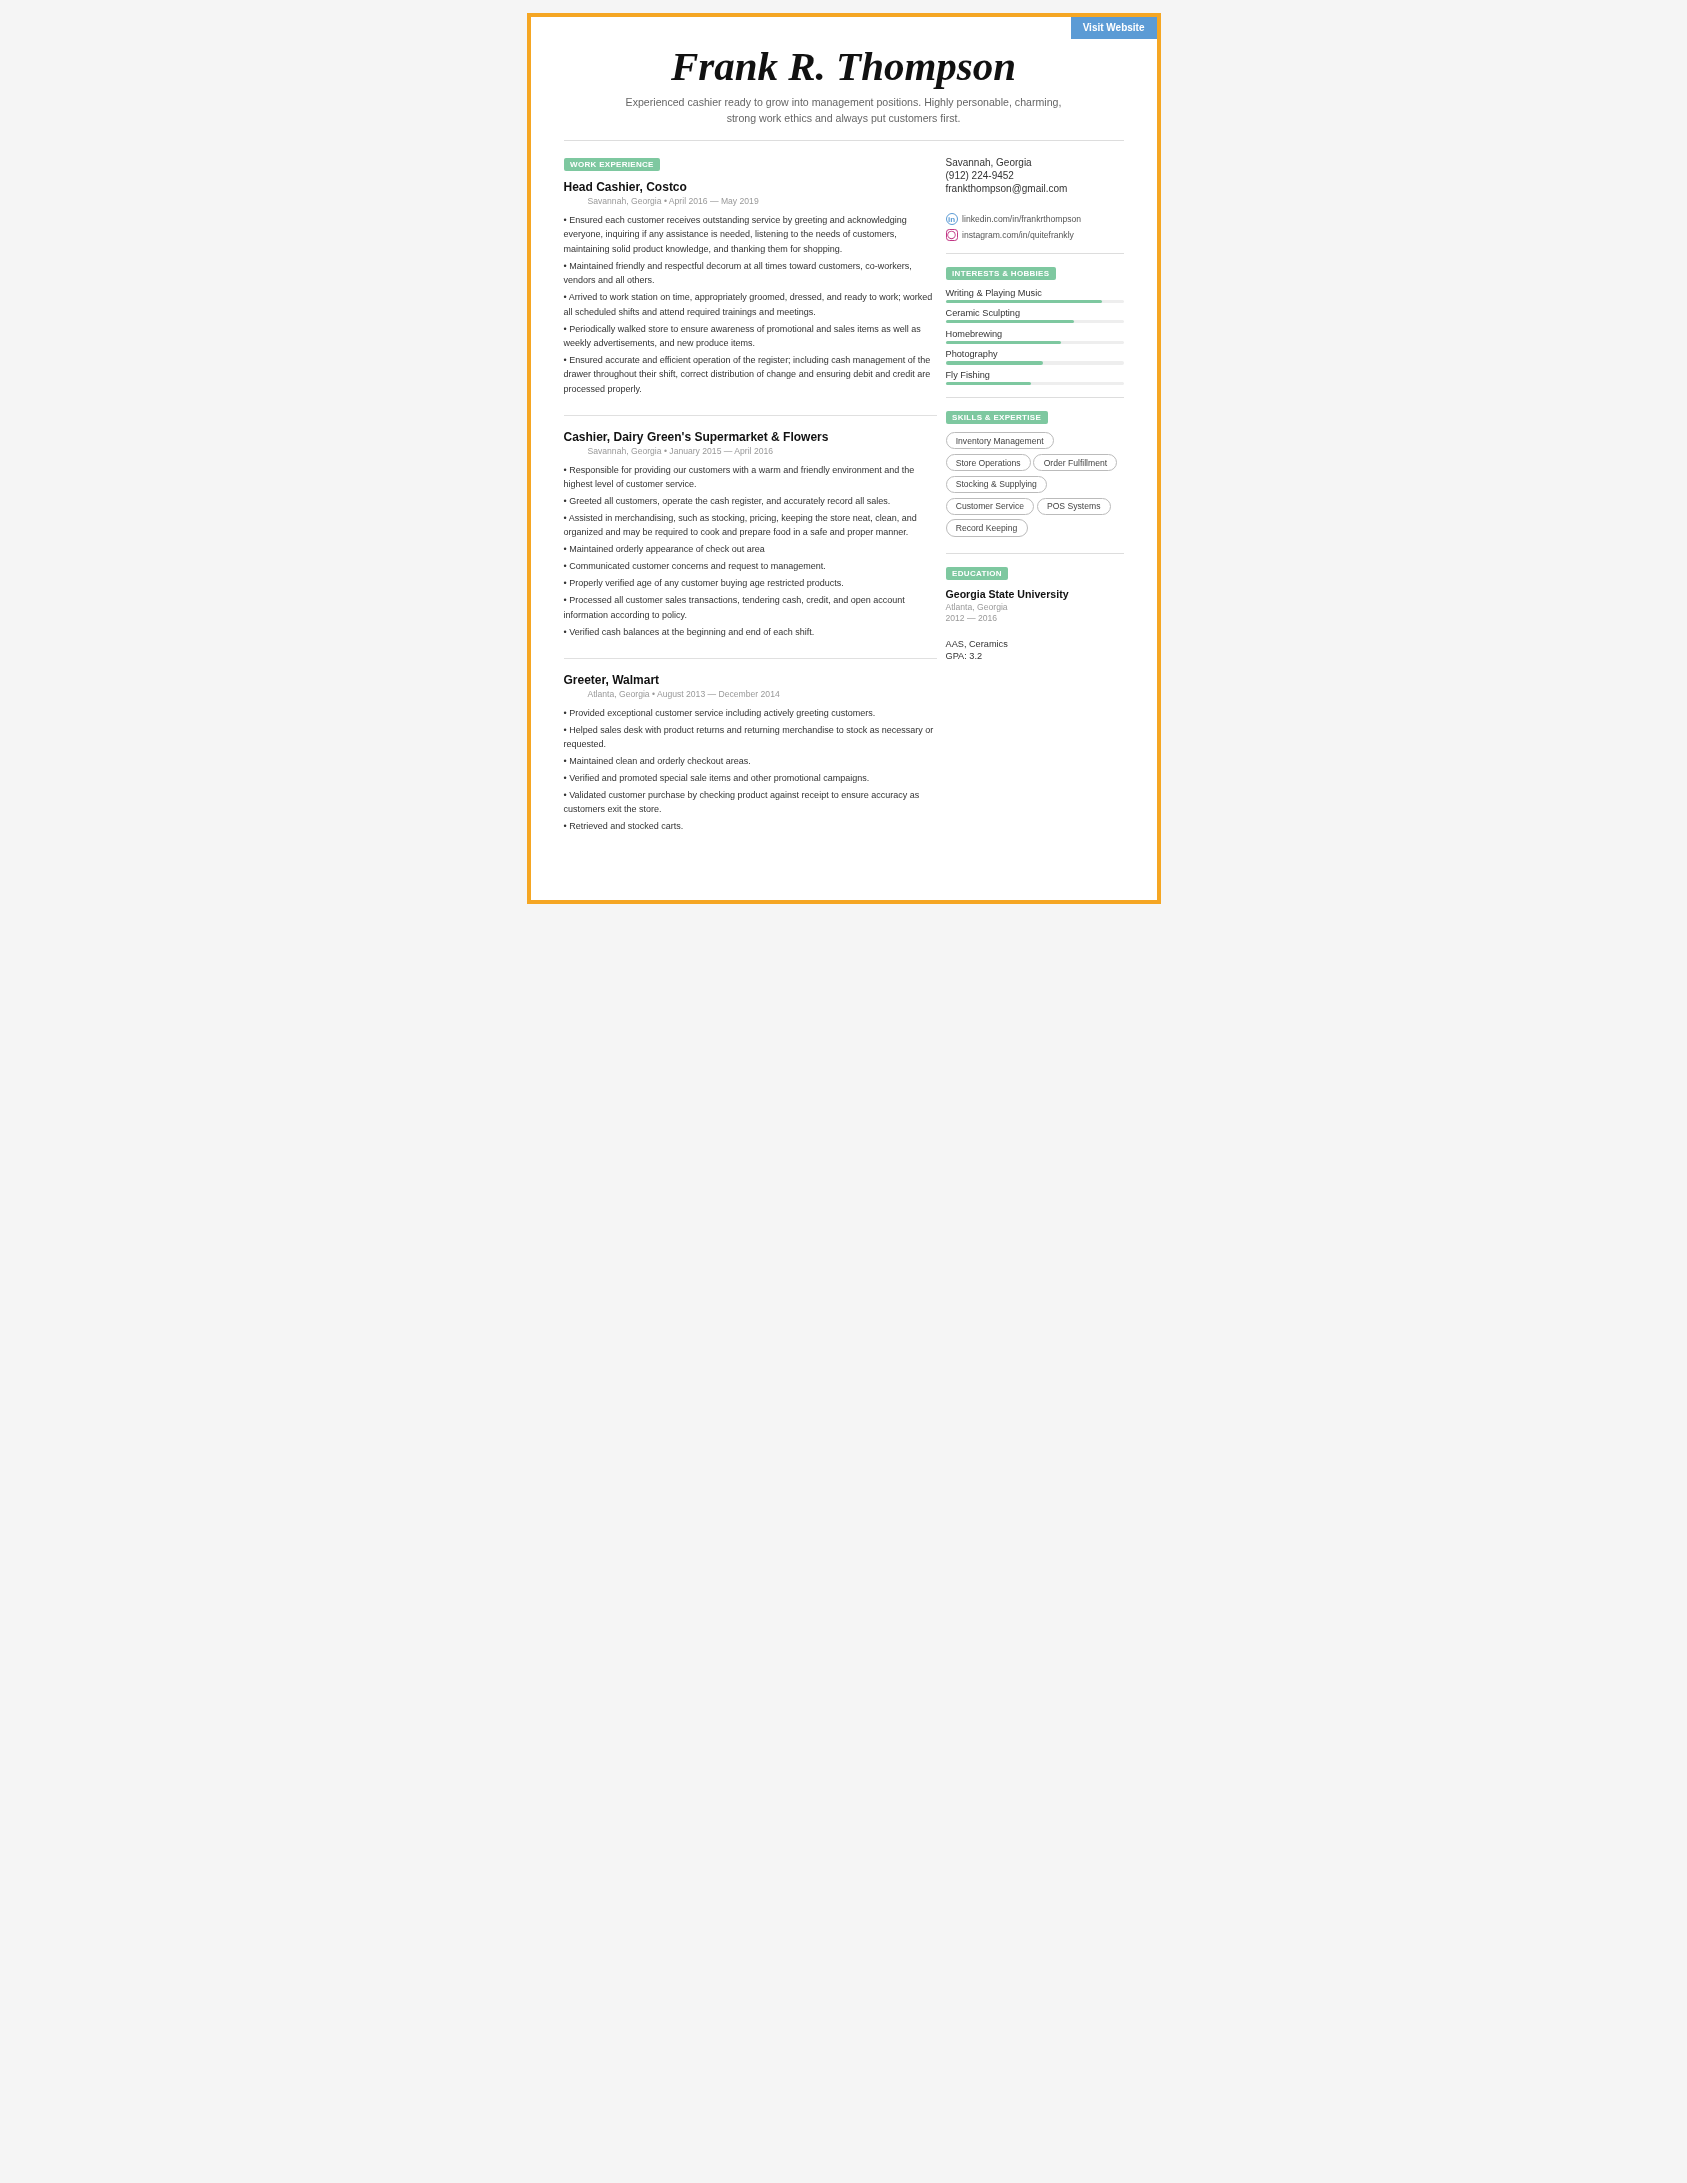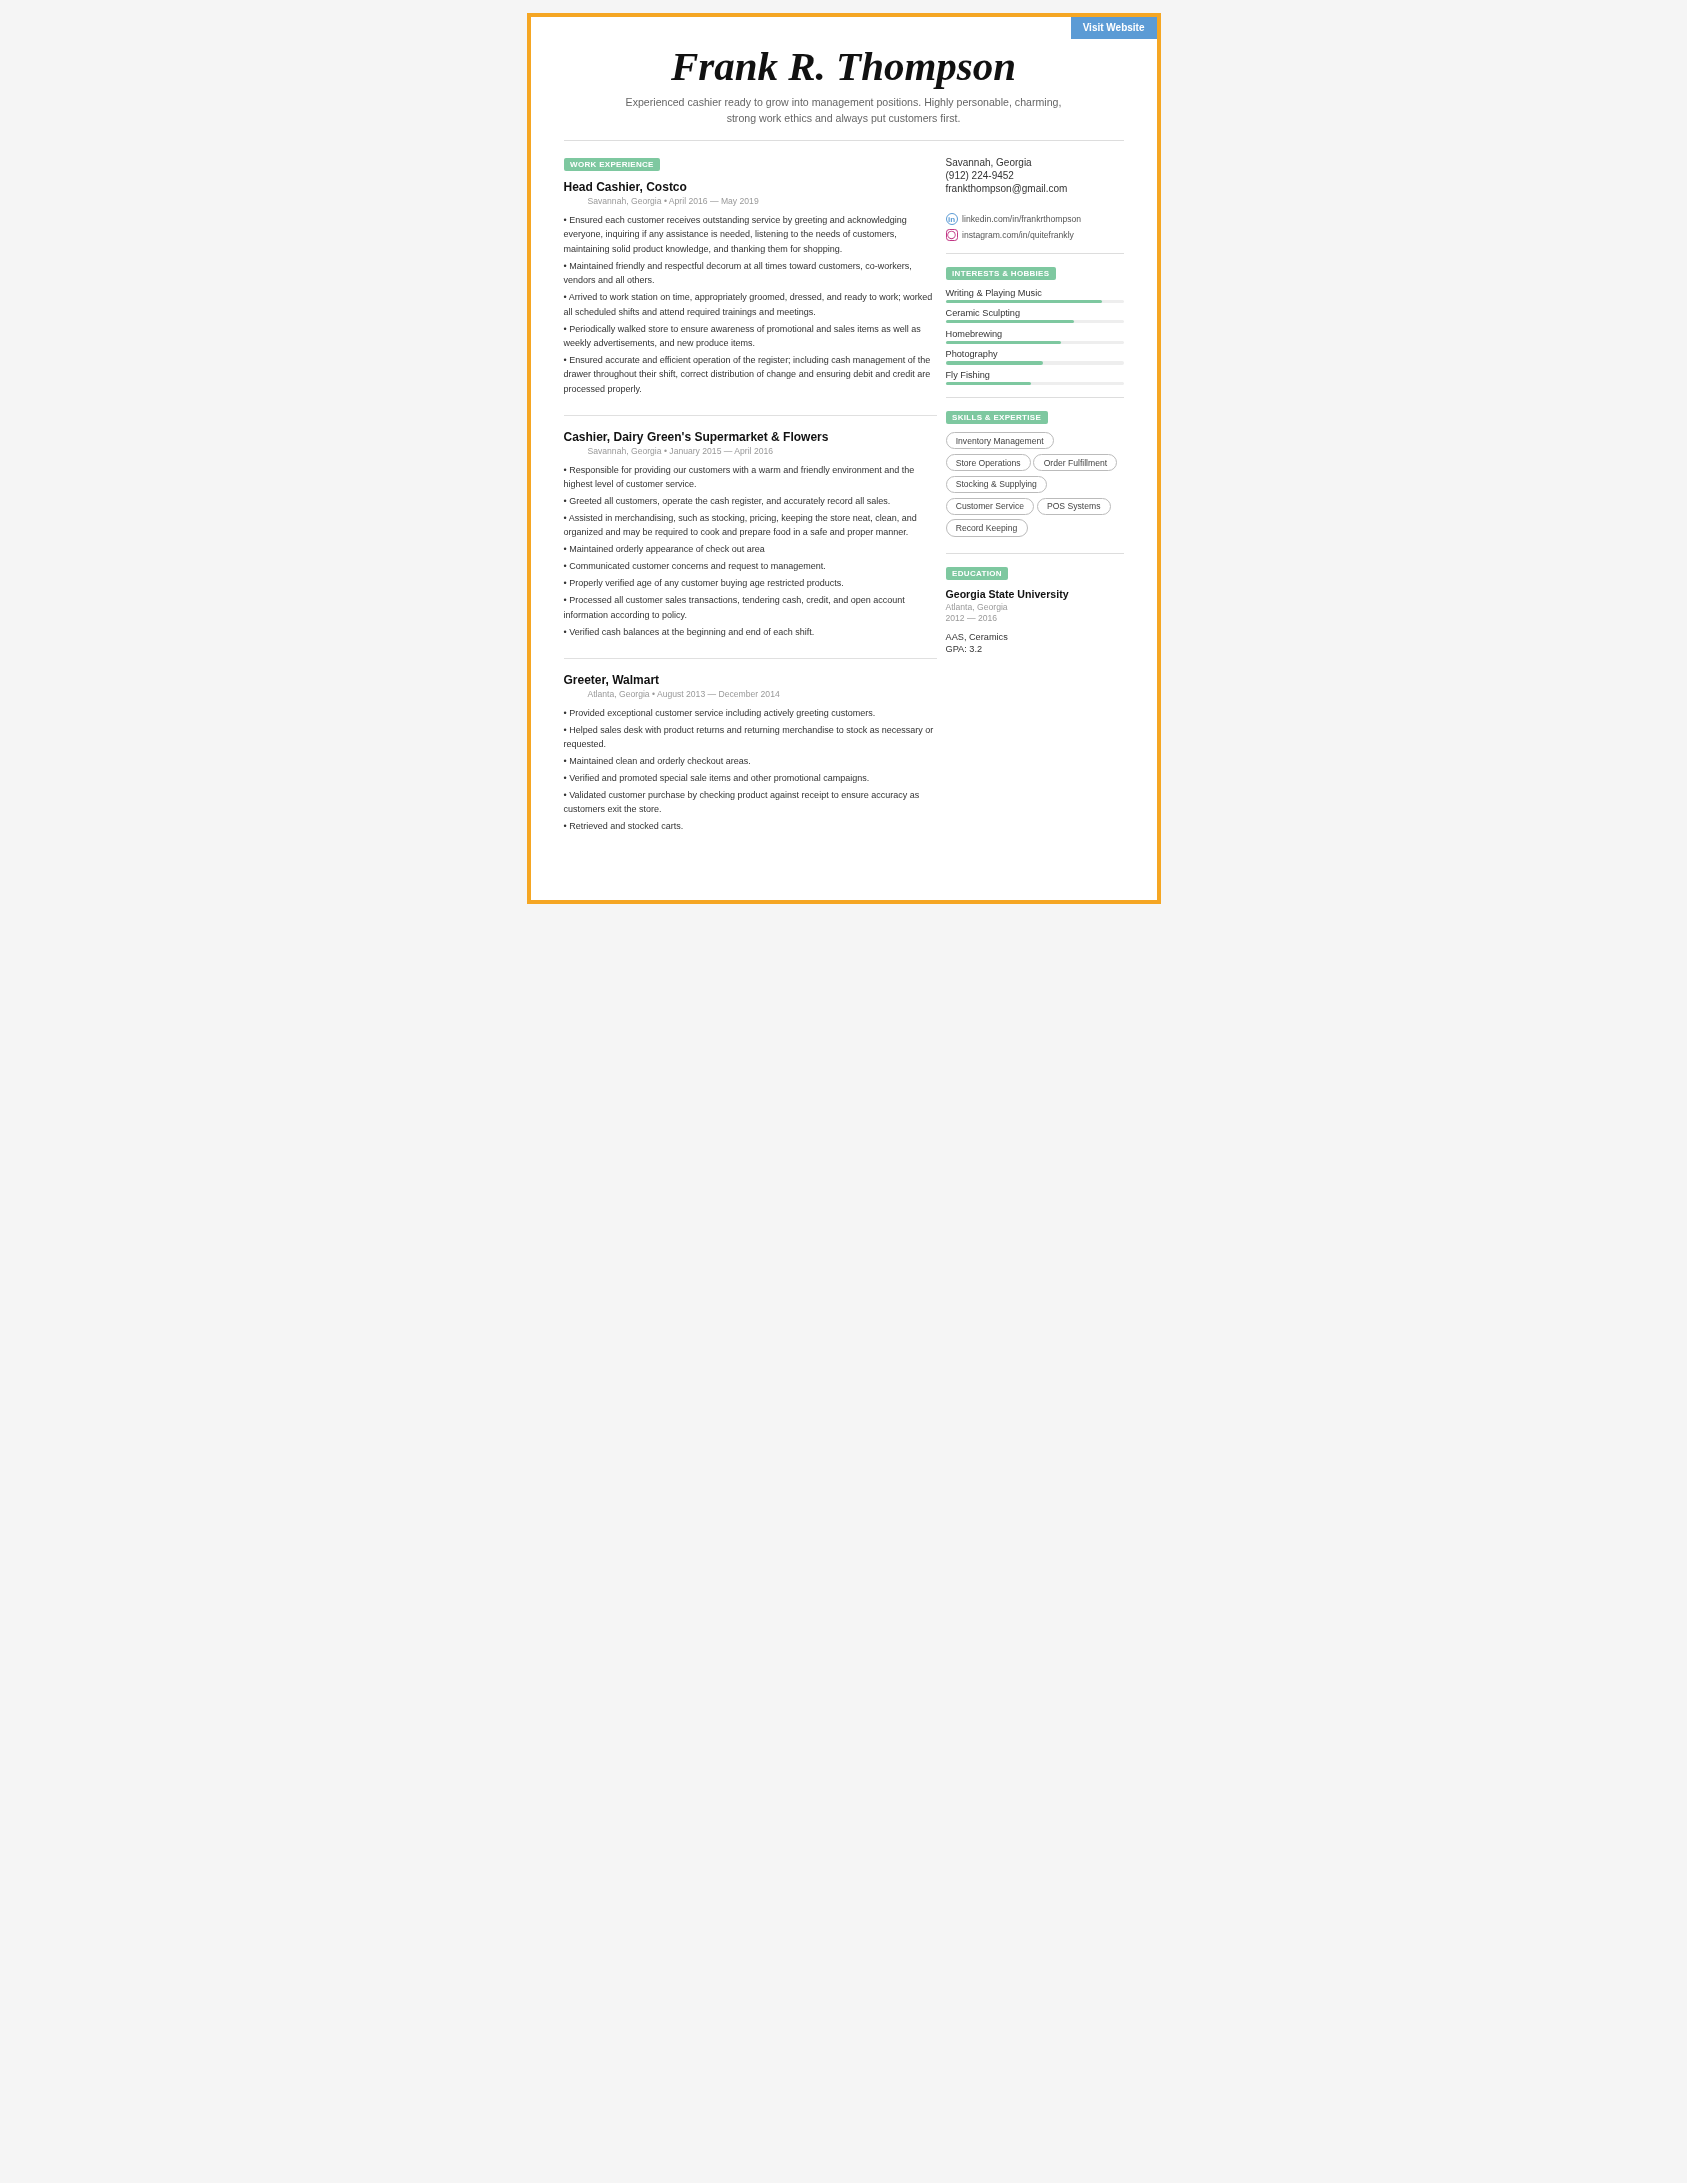--- a/index.html
+++ b/index.html
@@ -199,21 +199,21 @@
       margin-bottom: 2px;
     }
     .edu-location {
       font-size: 8.6px;
       color: #999;
       margin-bottom: 1.3px;
     }
     .edu-years {
       font-size: 8.6px;
       color: #999;
-      margin-bottom: 9px;
+      margin-bottom: 16px;
     }
     .edu-degree {
       font-size: 9.2px;
       color: #333;
       margin-bottom: 1.3px;
     }
     .edu-gpa {
       font-size: 9.2px;
       color: #333;
     }

